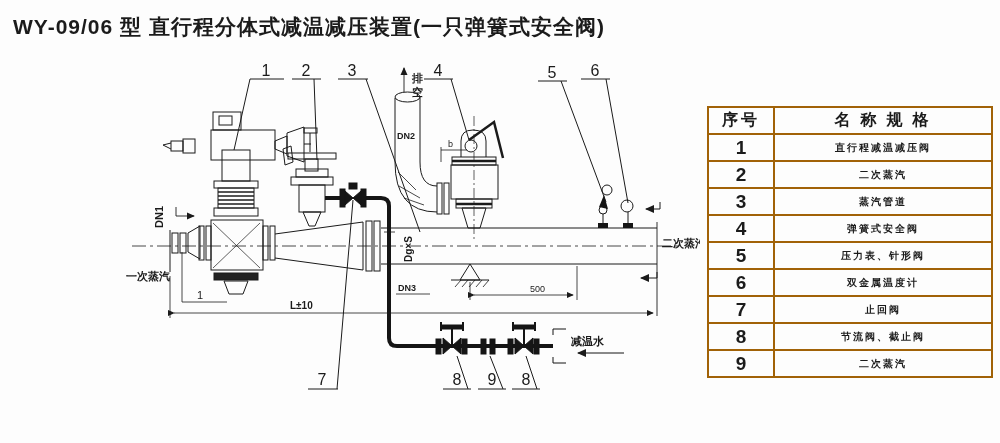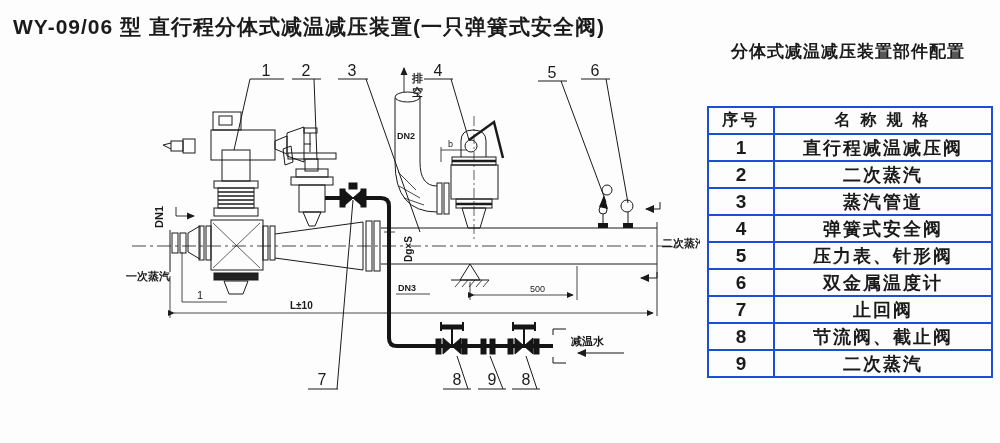--- a/index.html
+++ b/index.html
@@ -18,40 +18,39 @@
   }
   #rp-title2{
     text-align:center;font-size:17px;font-weight:bold;letter-spacing:1px;
     font-family:"Liberation Serif",serif;margin-top:14px;
   }
   #parts-table{
     position:absolute;left:707px;top:106px;width:286px;
     border-collapse:collapse;table-layout:fixed;
   }
   #parts-table td{
-    border:2px solid #1d4ed8;height:25px;text-align:center;vertical-align:middle;
+    border:2px solid #a16207;height:25px;text-align:center;vertical-align:middle;
     padding:0;
   }
   #parts-table .col-no{width:64px;font-size:19px;font-weight:bold;
     font-family:"Liberation Sans",sans-serif;}
-  #parts-table .col-name{font-size:18px;font-weight:bold;letter-spacing:2px;
+  #parts-table .col-name{font-size:10px;font-weight:bold;letter-spacing:2px;
     font-family:"Liberation Serif",serif;}
   #parts-table .hdr{font-size:16px;letter-spacing:3px;}
   svg{position:absolute;left:0;top:0;}
   svg text{fill:#1b1b1b;}
   .cjk{font-family:"Liberation Serif",serif;font-weight:bold;}
   .num{font-family:"Liberation Sans",sans-serif;}
 </style>
 </head>
 <body>
 
 <div id="main-title">WY-09/06 型  直行程分体式减温减压装置(一只弹簧式安全阀)</div>
 
 <div id="right-panel">
-  <div id="rp-title2">分体式减温减压装置部件配置</div>
 </div>
 
 <table id="parts-table">
   <tbody>
       <tr>
     <td class="col-no hdr cjk">序号</td>
     <td class="col-name hdr">名  称  规  格</td>
   </tr>
   <tr>
     <td class="col-no">1</td>

